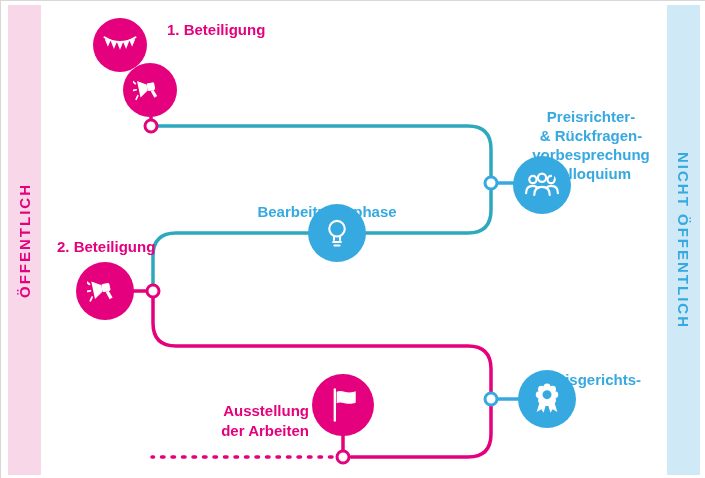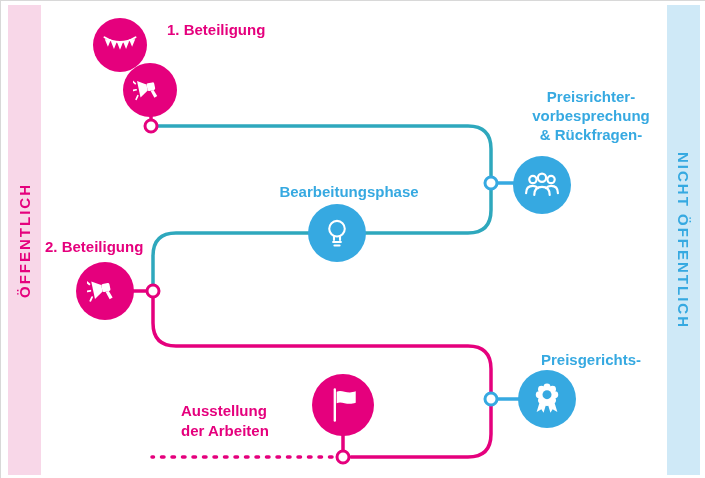--- a/index.html
+++ b/index.html
@@ -13,22 +13,22 @@
   .band-right .band-label { color:#36a9e1; transform:rotate(90deg); }
 
   .lines { position:absolute; left:0; top:0; z-index:1; }
 
   .circle { position:absolute; border-radius:50%; display:flex; align-items:center; justify-content:center; z-index:2; }
   .circle.pink { background:#e5007d; }
   .circle.blue { background:#36a9e1; }
 
   .label { position:absolute; z-index:3; font-weight:bold; font-size:15px; line-height:19px; }
   .label span { display:block; }
-  .label.center { text-align:center; }
-  .label.right  { text-align:left; }
+  .label.center { text-align:center;margin-top:20px; }
+  .label.right  { text-align:right; }
   .text-pink { color:#e5007d; }
   .text-blue { color:#36a9e1; }
 </style>
 </head>
 <body>
 
 <div class="canvas">
 
   <div class="band band-left">
     <span class="band-label">ÖFFENTLICH</span>
@@ -138,29 +138,30 @@
       <path d="M15 7.5 C21 4.5 26 10.5 36 7 L36 19.5 C26 23 21 17 15 20 Z" fill="#fff"></path>
     </svg>
   </div>
 
   <div class="label text-pink" style="left:158px; top:19px; width:140px;margin-left:8px;">
     <span>1. Beteiligung</span>
   </div>
 
   <div class="label text-blue center" style="left:510px; top:86px; width:160px;">
     <span>Preisrichter-</span>
+    <span>&amp; Rückfragen-</span>
     <span>vorbesprechung</span>
-    <span>&amp; Rückfragen-</span>
+    <span>kolloquium</span>
   </div>
 
-  <div class="label text-blue center" style="left:258px; top:181px; width:180px;">
+  <div class="label text-blue center" style="left:236px; top:181px; width:180px;">
     <span>Bearbeitungsphase</span>
   </div>
 
-  <div class="label text-pink" style="left:44px; top:236px; width:130px;">
+  <div class="label text-pink" style="left:56px; top:236px; width:130px;">
     <span>2. Beteiligung</span>
   </div>
 
   <div class="label text-blue center" style="left:515px; top:349px; width:150px; line-height:20px;">
     <span>Preisgerichts-</span>
   </div>
 
   <div class="label text-pink right" style="left:180px; top:400px; width:128px; line-height:20px;">
     <span>Ausstellung</span>
     <span>der Arbeiten</span>

